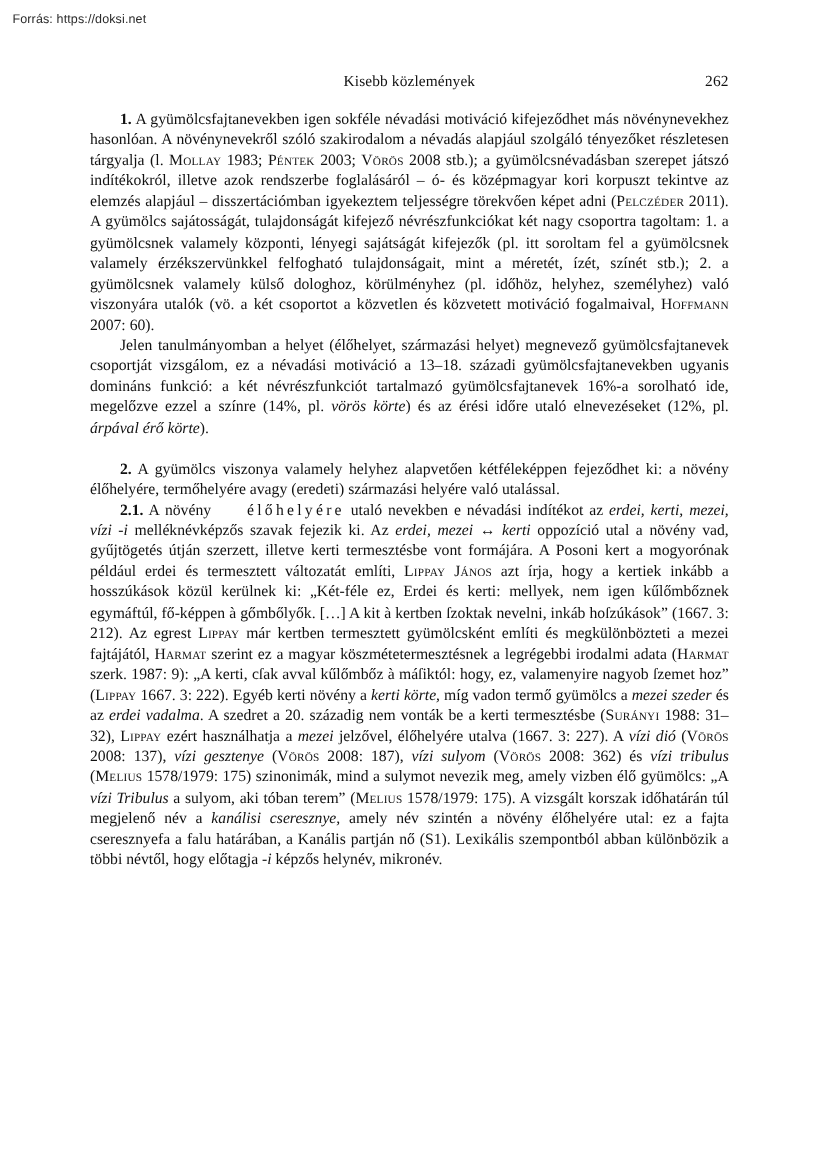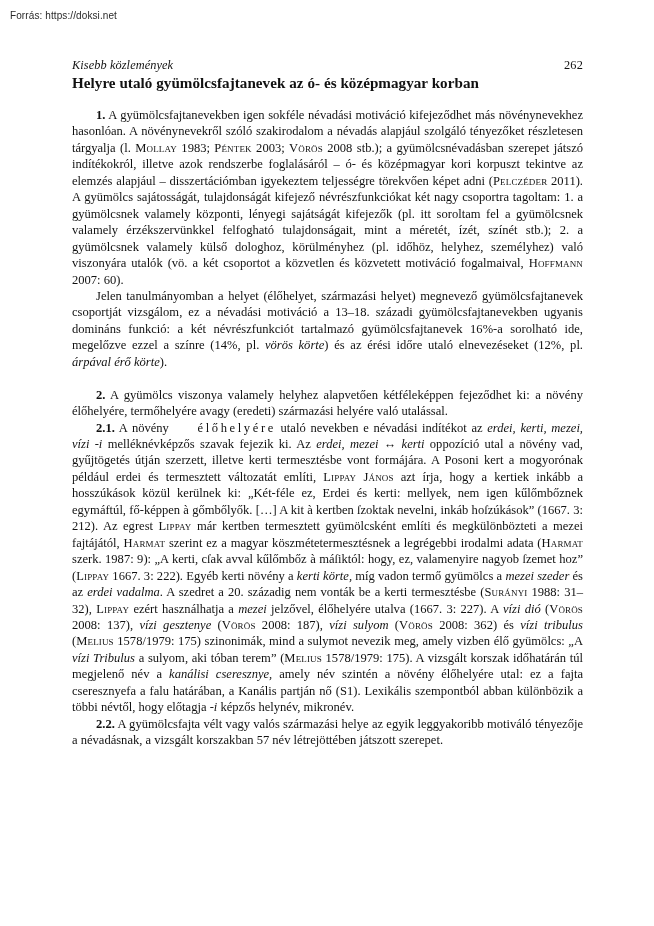--- a/index.html
+++ b/index.html
@@ -48,23 +48,22 @@
     justify-content: flex-start;
     font-size: 12.3px;
     line-height: 15px;
     height: 15px;
     position: relative;
   }
   .running-head .rh-title {
     position: absolute;
     left: 0;
     right: 0;
-    text-align: left;
+    text-align: center;
     letter-spacing: 0.1px;
-    font-style: italic;
   }
   .running-head .rh-pageno {
     position: absolute;
     right: 0;
     text-align: right;
     letter-spacing: 0.2px;
   }
 
   h1.article-title {
     margin: 21px 0 0 0;
@@ -112,28 +111,26 @@
 
 <div class="source-stamp" data-bind="source_stamp">Forrás: https://doksi.net</div>
 
 <div class="page">
 
   <div class="running-head">
     <span class="rh-title" data-bind="running_head.title">Kisebb közlemények</span>
     <span class="rh-pageno" data-bind="running_head.page_number">262</span>
   </div>
 
-  <h1 class="article-title" data-bind="article.title">Helyre utaló gyümölcsfajtanevek az ó- és középmagyar korban</h1>
 
   <div class="body-text">
 
     <p class="indent"><span class="num" data-bind="paragraphs.p1_a">1.</span><span data-bind="paragraphs.p1_b"> A gyümölcsfajtanevekben igen sokféle névadási motiváció kifejeződhet más növénynevekhez hasonlóan. A növénynevekről szóló szakirodalom a névadás alapjául szolgáló tényezőket részletesen tárgyalja (l. </span><span class="sc" data-bind="paragraphs.p1_c1">Mollay</span><span data-bind="paragraphs.p1_c2"> 1983; </span><span class="sc" data-bind="paragraphs.p1_c3">Péntek</span><span data-bind="paragraphs.p1_c4"> 2003; </span><span class="sc" data-bind="paragraphs.p1_c5">Vörös</span><span data-bind="paragraphs.p1_c6"> 2008 stb.); a gyümölcsnévadásban szerepet játszó indítékokról, illetve azok rendszerbe foglalásáról – ó- és középmagyar kori korpuszt tekintve az elemzés alapjául – disszertációmban igyekeztem teljességre törekvően képet adni (</span><span class="sc" data-bind="paragraphs.p1_c7">Pelczéder</span><span data-bind="paragraphs.p1_c8"> 2011). A gyümölcs sajátosságát, tulajdonságát kifejező névrészfunkciókat két nagy csoportra tagoltam: 1. a gyümölcsnek valamely központi, lényegi sajátságát kifejezők (pl. itt soroltam fel a gyümölcsnek valamely érzékszervünkkel felfogható tulajdonságait, mint a méretét, ízét, színét stb.); 2. a gyümölcsnek valamely külső dologhoz, körülményhez (pl. időhöz, helyhez, személyhez) való viszonyára utalók (vö. a két csoportot a közvetlen és közvetett motiváció fogalmaival, </span><span class="sc" data-bind="paragraphs.p1_c9">Hoffmann</span><span data-bind="paragraphs.p1_c10"> 2007: 60).</span></p>
 
     <p class="indent"><span data-bind="paragraphs.p2_a">Jelen tanulmányomban a helyet (élőhelyet, származási helyet) megnevező gyümölcsfajtanevek csoportját vizsgálom, ez a névadási motiváció a 13–18. századi gyümölcsfajtanevekben ugyanis domináns funkció: a két névrészfunkciót tartalmazó gyümölcsfajtanevek 16%-a sorolható ide, megelőzve ezzel a színre (14%, pl. </span><span class="it" data-bind="paragraphs.p2_b">vörös körte</span><span data-bind="paragraphs.p2_c">) és az érési időre utaló elnevezéseket (12%, pl. </span><span class="it" data-bind="paragraphs.p2_d">árpával érő körte</span><span data-bind="paragraphs.p2_e">).</span></p>
 
     <p class="indent spaced"><span class="num" data-bind="paragraphs.p3_a">2.</span><span data-bind="paragraphs.p3_b"> A gyümölcs viszonya valamely helyhez alapvetően kétféleképpen fejeződhet ki: a növény élőhelyére, termőhelyére avagy (eredeti) származási helyére való utalással.</span></p>
 
     <p class="indent"><span class="num" data-bind="paragraphs.p4_a">2.1.</span><span data-bind="paragraphs.p4_b"> A növény </span><span class="sp" data-bind="paragraphs.p4_c">élőhelyére</span><span data-bind="paragraphs.p4_d"> utaló nevekben e névadási indítékot az </span><span class="it" data-bind="paragraphs.p4_e">erdei, kerti, mezei, vízi -i</span><span data-bind="paragraphs.p4_f"> melléknévképzős szavak fejezik ki. Az </span><span class="it" data-bind="paragraphs.p4_g">erdei, mezei</span><span data-bind="paragraphs.p4_h"> ↔ </span><span class="it" data-bind="paragraphs.p4_i">kerti</span><span data-bind="paragraphs.p4_j"> oppozíció utal a növény vad, gyűjtögetés útján szerzett, illetve kerti termesztésbe vont formájára. A Posoni kert a mogyorónak például erdei és termesztett változatát említi, </span><span class="sc" data-bind="paragraphs.p4_k">Lippay János</span><span data-bind="paragraphs.p4_l"> azt írja, hogy a kertiek inkább a hosszúkások közül kerülnek ki: „Két-féle ez, Erdei és kerti: mellyek, nem igen kűlőmbőznek egymáftúl, fő-képpen à gőmbőlyők. […] A kit à kertben ſzoktak nevelni, inkáb hoſzúkások” (1667. 3: 212). Az egrest </span><span class="sc" data-bind="paragraphs.p4_m">Lippay</span><span data-bind="paragraphs.p4_n"> már kertben termesztett gyümölcsként említi és megkülönbözteti a mezei fajtájától, </span><span class="sc" data-bind="paragraphs.p4_o">Harmat</span><span data-bind="paragraphs.p4_p"> szerint ez a magyar köszmétetermesztésnek a legrégebbi irodalmi adata (</span><span class="sc" data-bind="paragraphs.p4_q">Harmat</span><span data-bind="paragraphs.p4_r"> szerk. 1987: 9): „A kerti, cſak avval kűlőmbőz à máſiktól: hogy, ez, valamenyire nagyob ſzemet hoz” (</span><span class="sc" data-bind="paragraphs.p4_s">Lippay</span><span data-bind="paragraphs.p4_t"> 1667. 3: 222). Egyéb kerti növény a </span><span class="it" data-bind="paragraphs.p4_u">kerti körte,</span><span data-bind="paragraphs.p4_v"> míg vadon termő gyümölcs a </span><span class="it" data-bind="paragraphs.p4_w">mezei szeder</span><span data-bind="paragraphs.p4_x"> és az </span><span class="it" data-bind="paragraphs.p4_y">erdei vadalma</span><span data-bind="paragraphs.p4_z">. A szedret a 20. századig nem vonták be a kerti termesztésbe (</span><span class="sc" data-bind="paragraphs.p4_aa">Surányi</span><span data-bind="paragraphs.p4_ab"> 1988: 31–32), </span><span class="sc" data-bind="paragraphs.p4_ac">Lippay</span><span data-bind="paragraphs.p4_ad"> ezért használhatja a </span><span class="it" data-bind="paragraphs.p4_ae">mezei</span><span data-bind="paragraphs.p4_af"> jelzővel, élőhelyére utalva (1667. 3: 227). A </span><span class="it" data-bind="paragraphs.p4_ag">vízi dió</span><span data-bind="paragraphs.p4_ah"> (</span><span class="sc" data-bind="paragraphs.p4_ai">Vörös</span><span data-bind="paragraphs.p4_aj"> 2008: 137), </span><span class="it" data-bind="paragraphs.p4_ak">vízi gesztenye</span><span data-bind="paragraphs.p4_al"> (</span><span class="sc" data-bind="paragraphs.p4_am">Vörös</span><span data-bind="paragraphs.p4_an"> 2008: 187), </span><span class="it" data-bind="paragraphs.p4_ao">vízi sulyom</span><span data-bind="paragraphs.p4_ap"> (</span><span class="sc" data-bind="paragraphs.p4_aq">Vörös</span><span data-bind="paragraphs.p4_ar"> 2008: 362) és </span><span class="it" data-bind="paragraphs.p4_as">vízi tribulus</span><span data-bind="paragraphs.p4_at"> (</span><span class="sc" data-bind="paragraphs.p4_au">Melius</span><span data-bind="paragraphs.p4_av"> 1578/1979: 175) szinonimák, mind a sulymot nevezik meg, amely vizben élő gyümölcs: „A </span><span class="it" data-bind="paragraphs.p4_aw">vízi Tribulus</span><span data-bind="paragraphs.p4_ax"> a sulyom, aki tóban terem” (</span><span class="sc" data-bind="paragraphs.p4_ay">Melius</span><span data-bind="paragraphs.p4_az"> 1578/1979: 175). A vizsgált korszak időhatárán túl megjelenő név a </span><span class="it" data-bind="paragraphs.p4_ba">kanálisi cseresznye,</span><span data-bind="paragraphs.p4_bb"> amely név szintén a növény élőhelyére utal: ez a fajta cseresznyefa a falu határában, a Kanális partján nő (S1). Lexikális szempontból abban különbözik a többi névtől, hogy előtagja </span><span class="it" data-bind="paragraphs.p4_bc">-i</span><span data-bind="paragraphs.p4_bd"> képzős helynév, mikronév.</span></p>
 
-    <p class="indent"><span class="num" data-bind="paragraphs.p5_a">2.2.</span><span data-bind="paragraphs.p5_b"> A gyümölcsfajta vélt vagy valós származási helye az egyik leggyakoribb motiváló tényezője a névadásnak, a vizsgált korszakban 57 név létrejöttében játszott szerepet.</span></p>
 
   </div>
 </div>
 
 </body></html>

